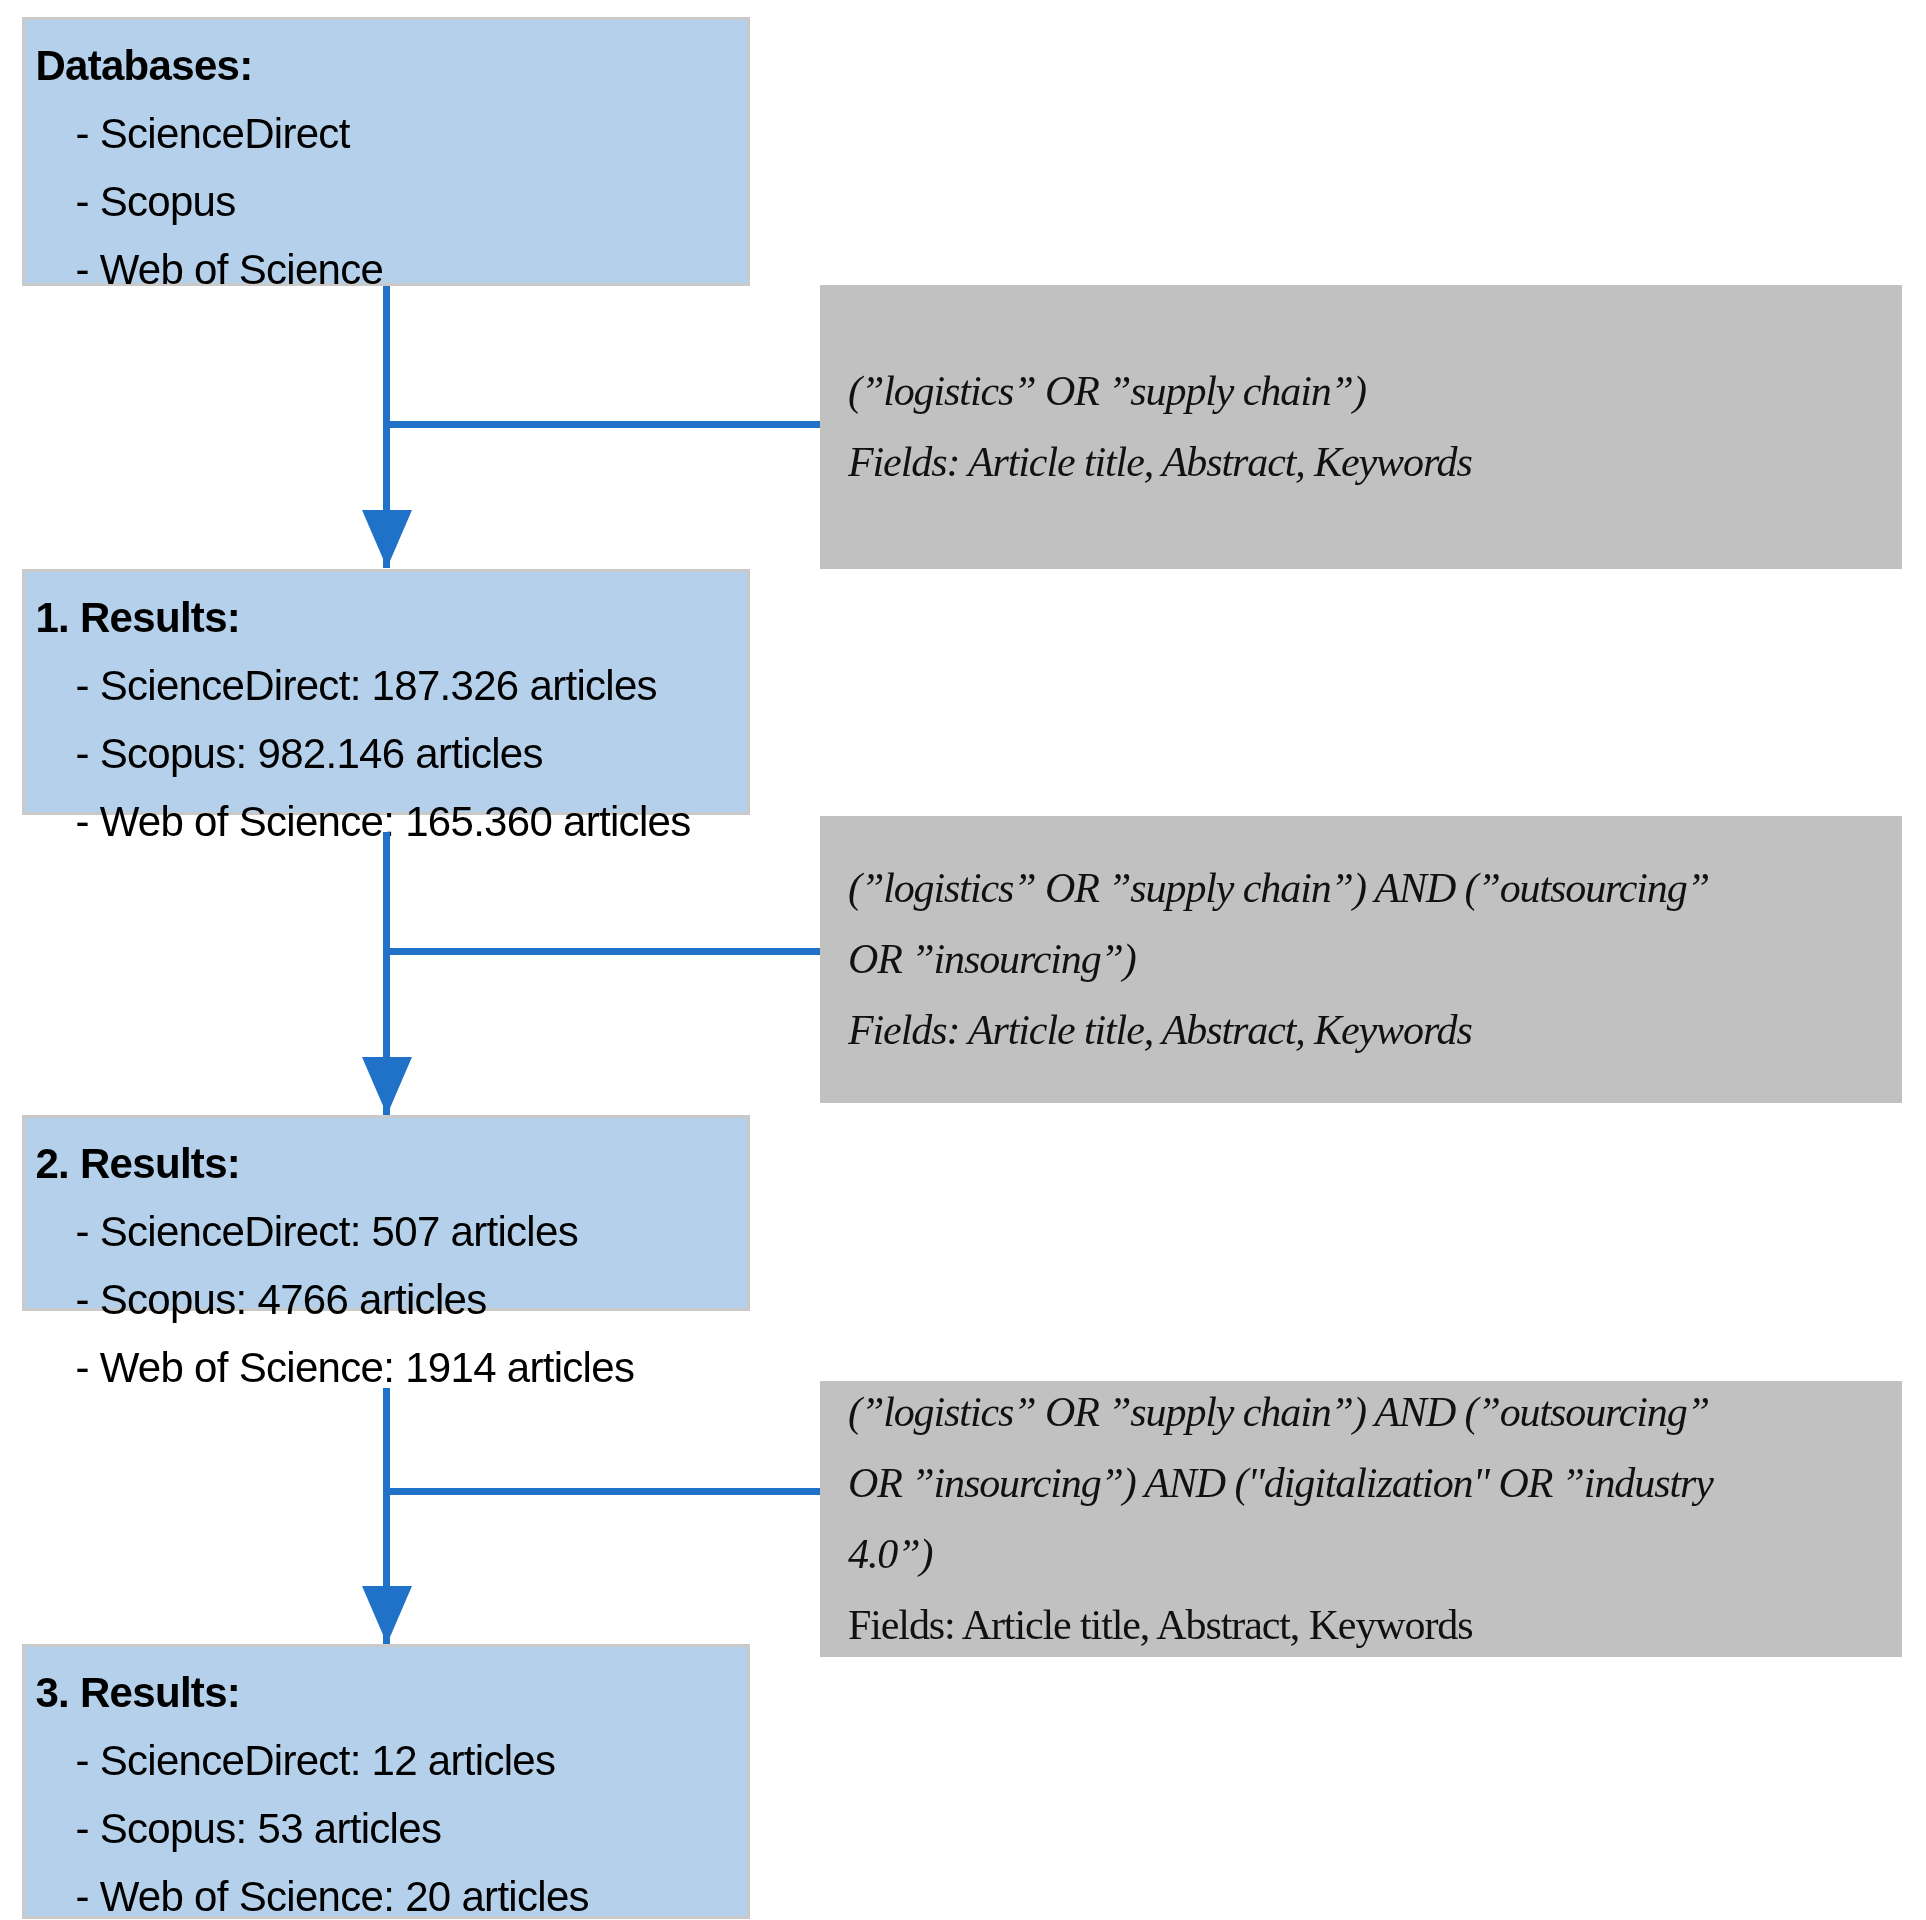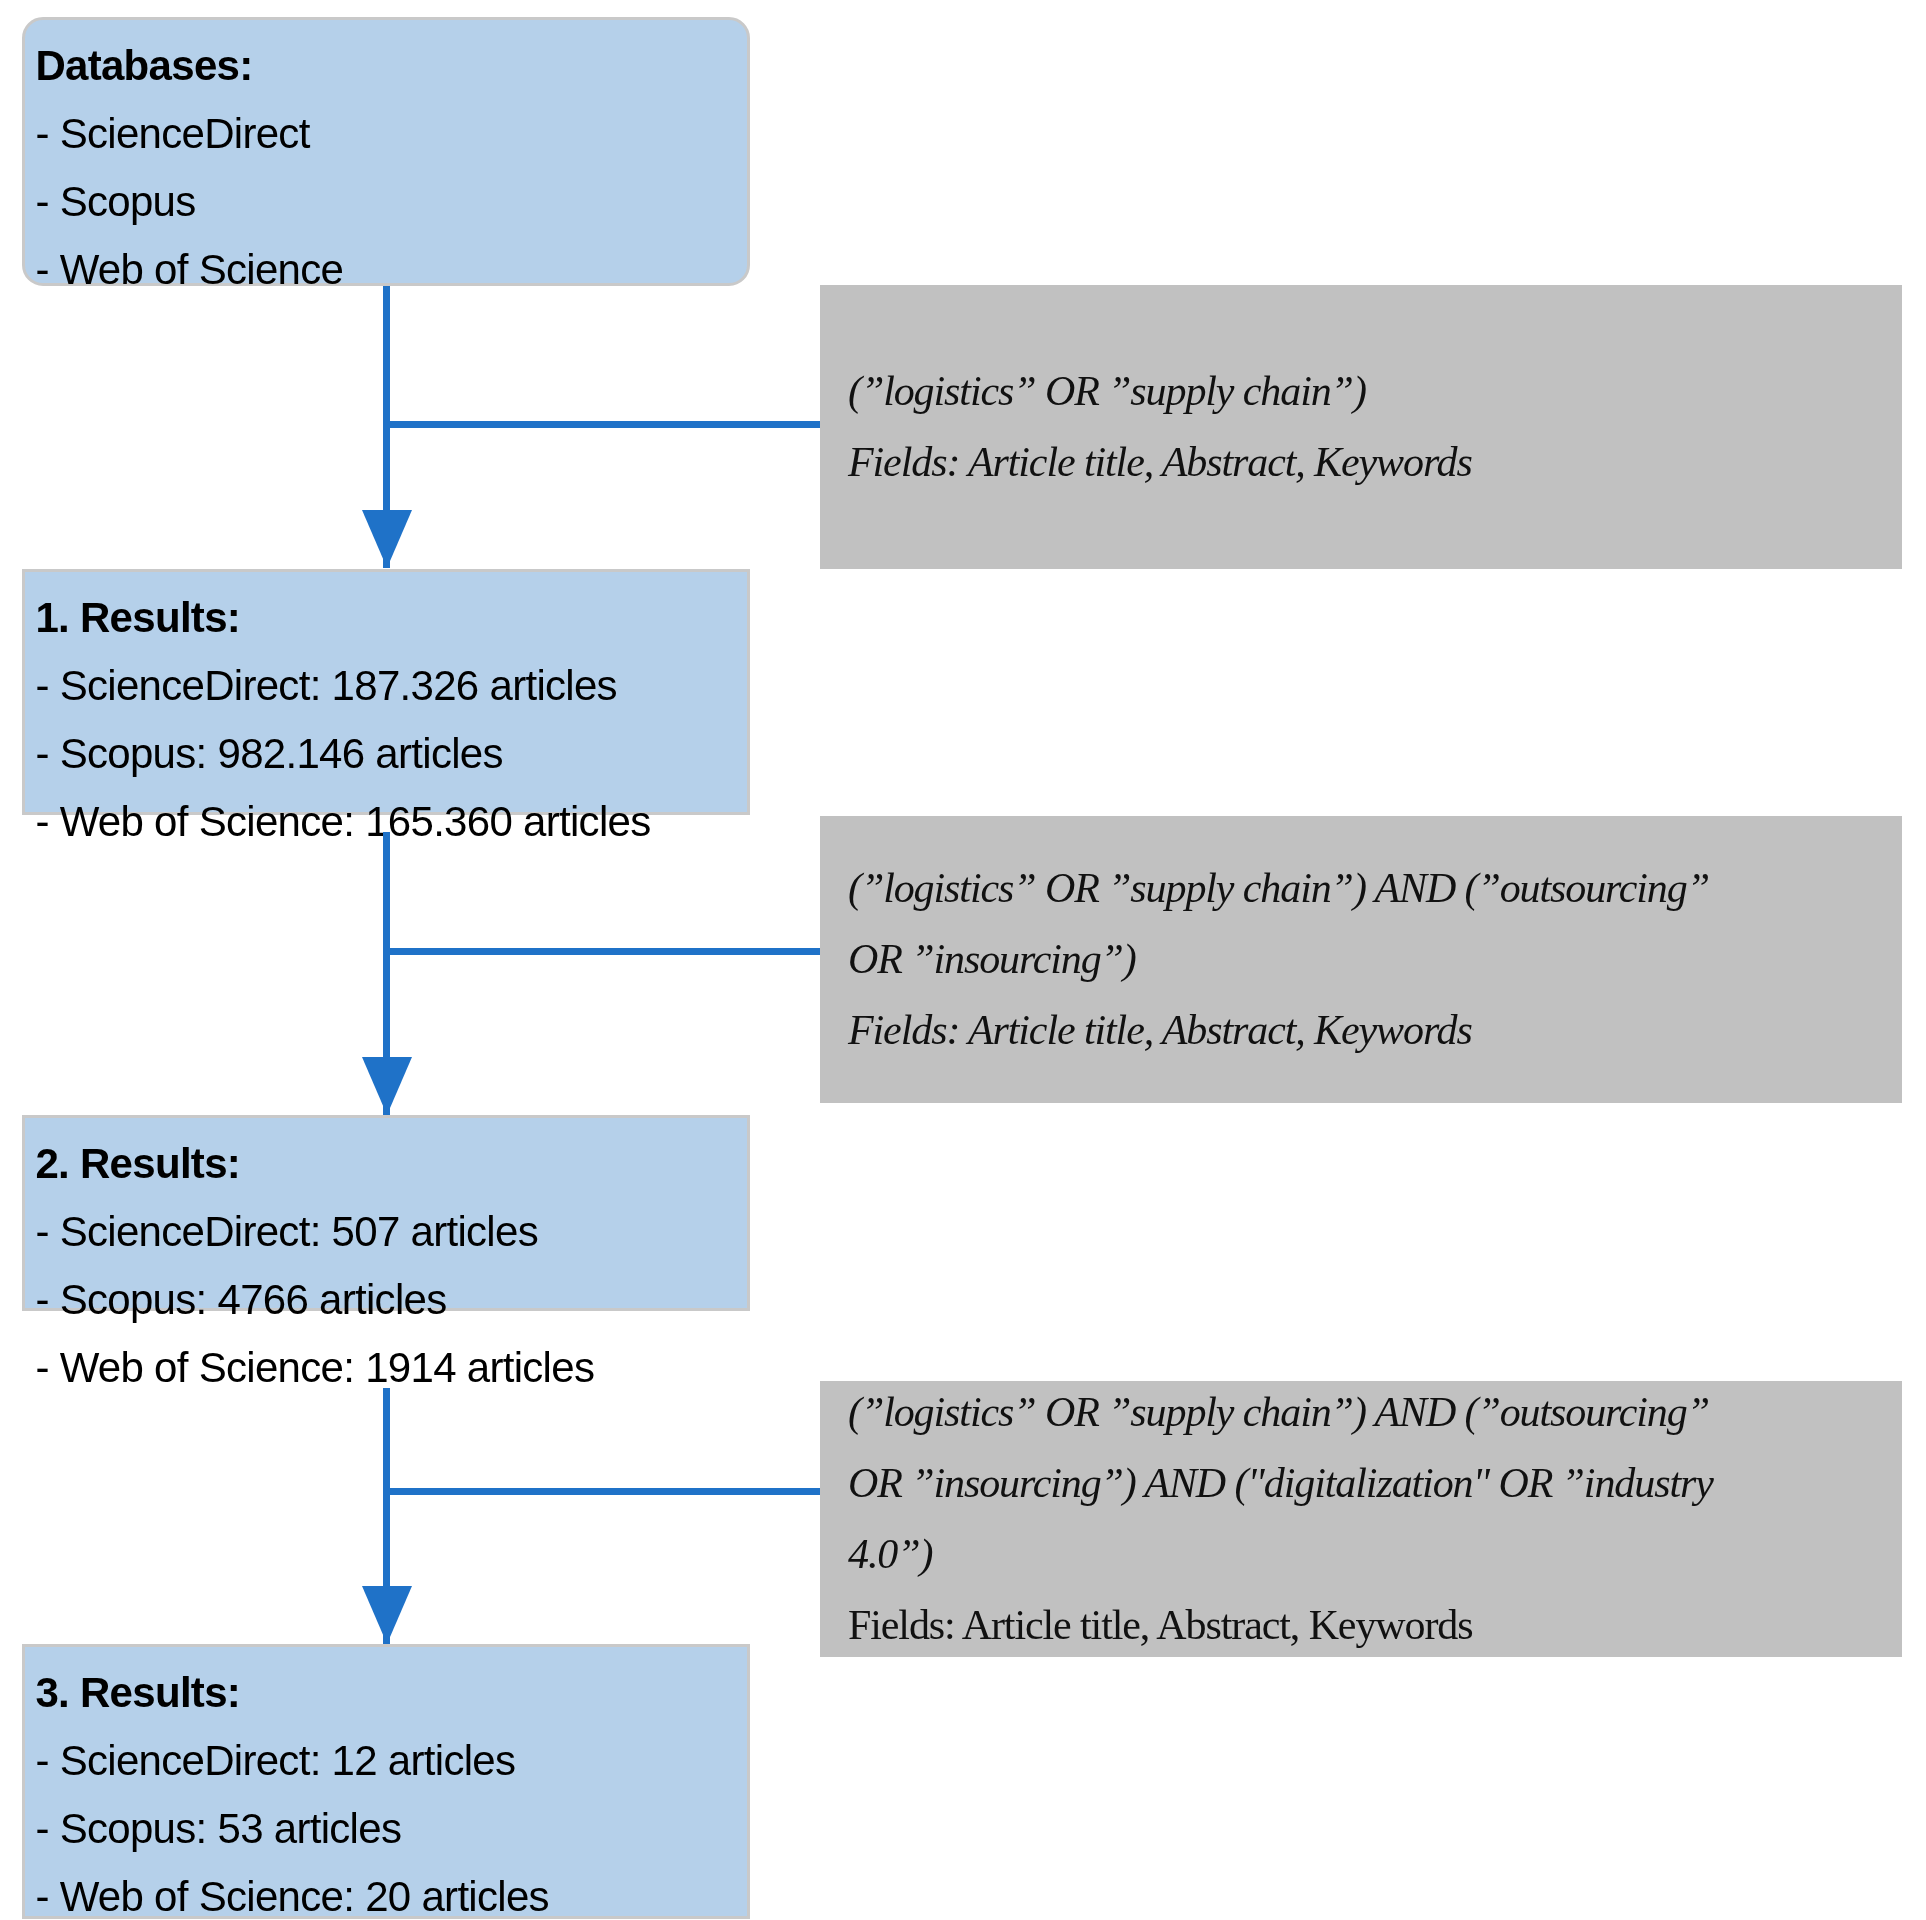--- a/index.html
+++ b/index.html
@@ -28,20 +28,21 @@
     font-size: 42px;
     line-height: 68px;
     letter-spacing: -0.7px;
   }
   .box-title {
     font-weight: bold;
     white-space: pre;
   }
   .box-items {
     white-space: pre;
+    margin-left: 40px;
   }
   
   .graybox {
     position: absolute;
     left: 820px;
     width: 1082px;
     background: #c1c1c1;
     box-sizing: border-box;
     padding: 0 13.4px 0 28px;
     font-size: 42px;
@@ -85,21 +86,21 @@
     border-left: 25px solid transparent;
     border-right: 25px solid transparent;
     border-top: 58px solid #1f72c8;
   }
 </style>
 </head>
 <body>
 
 <div class="canvas">
 
-  <div class="bluebox" style="top:17px; height:269px;border-radius:21px;">
+  <div class="bluebox" style="top:17px; height:269px;">
     <div class="box-title">Databases:</div>
     <div class="box-items">- ScienceDirect
 - Scopus
 - Web of Science</div>
   </div>
 
   <div class="vline" style="top:286px; height:282px;"></div>
   <div class="hline" style="top:421px;"></div>
   <div class="arrowhead" style="top:510px;"></div>
 

